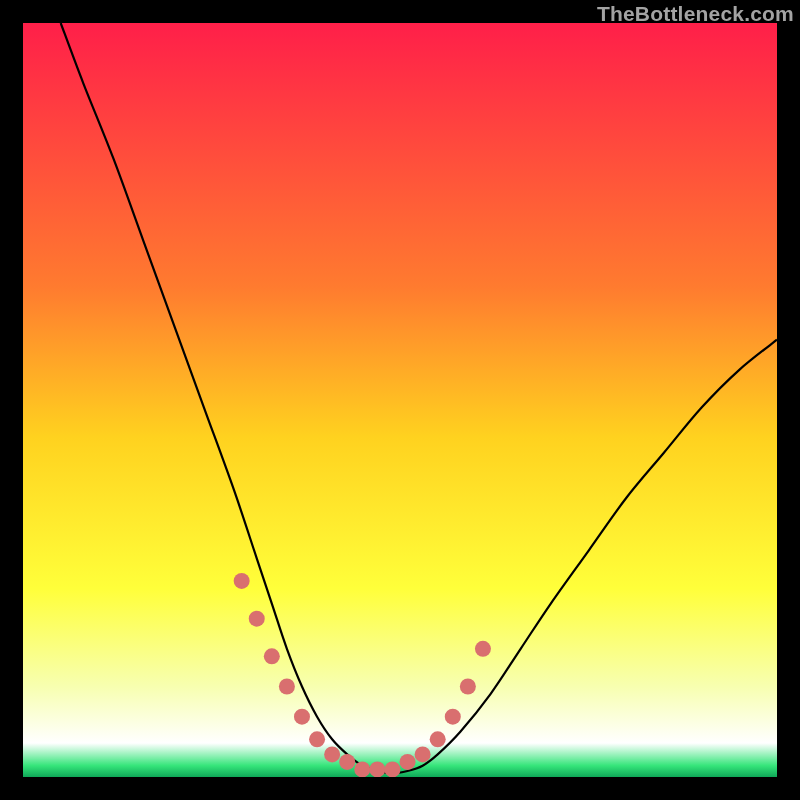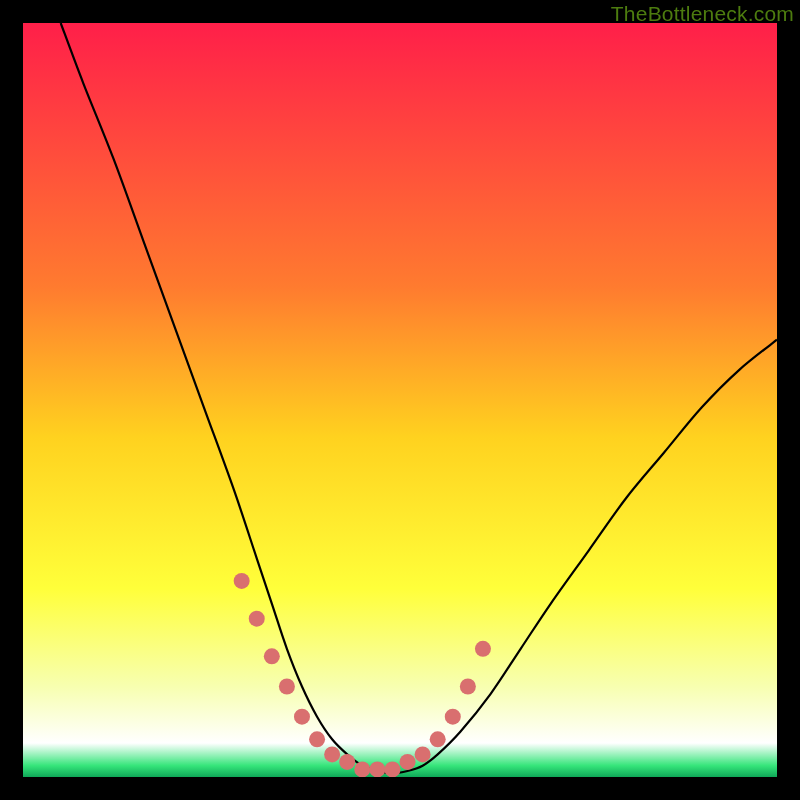--- a/index.html
+++ b/index.html
@@ -23,23 +23,23 @@
     position: absolute;
     left: 0;
     top: 0;
     width: 754px;
     height: 754px;
   }
   .watermark {
     position: absolute;
     top: 2px;
     right: 6px;
-    color: #4d7c0f;
+    color: #a3a3a3;
     font-size: 21px;
-    font-weight: 400;
+    font-weight: 700;
     letter-spacing: 0.2px;
   }
   svg { display: block; }
 </style>
 </head>
 <body>
 
 <div class="frame">
   <svg class="plot" viewBox="0 0 754 754">
     <defs>

